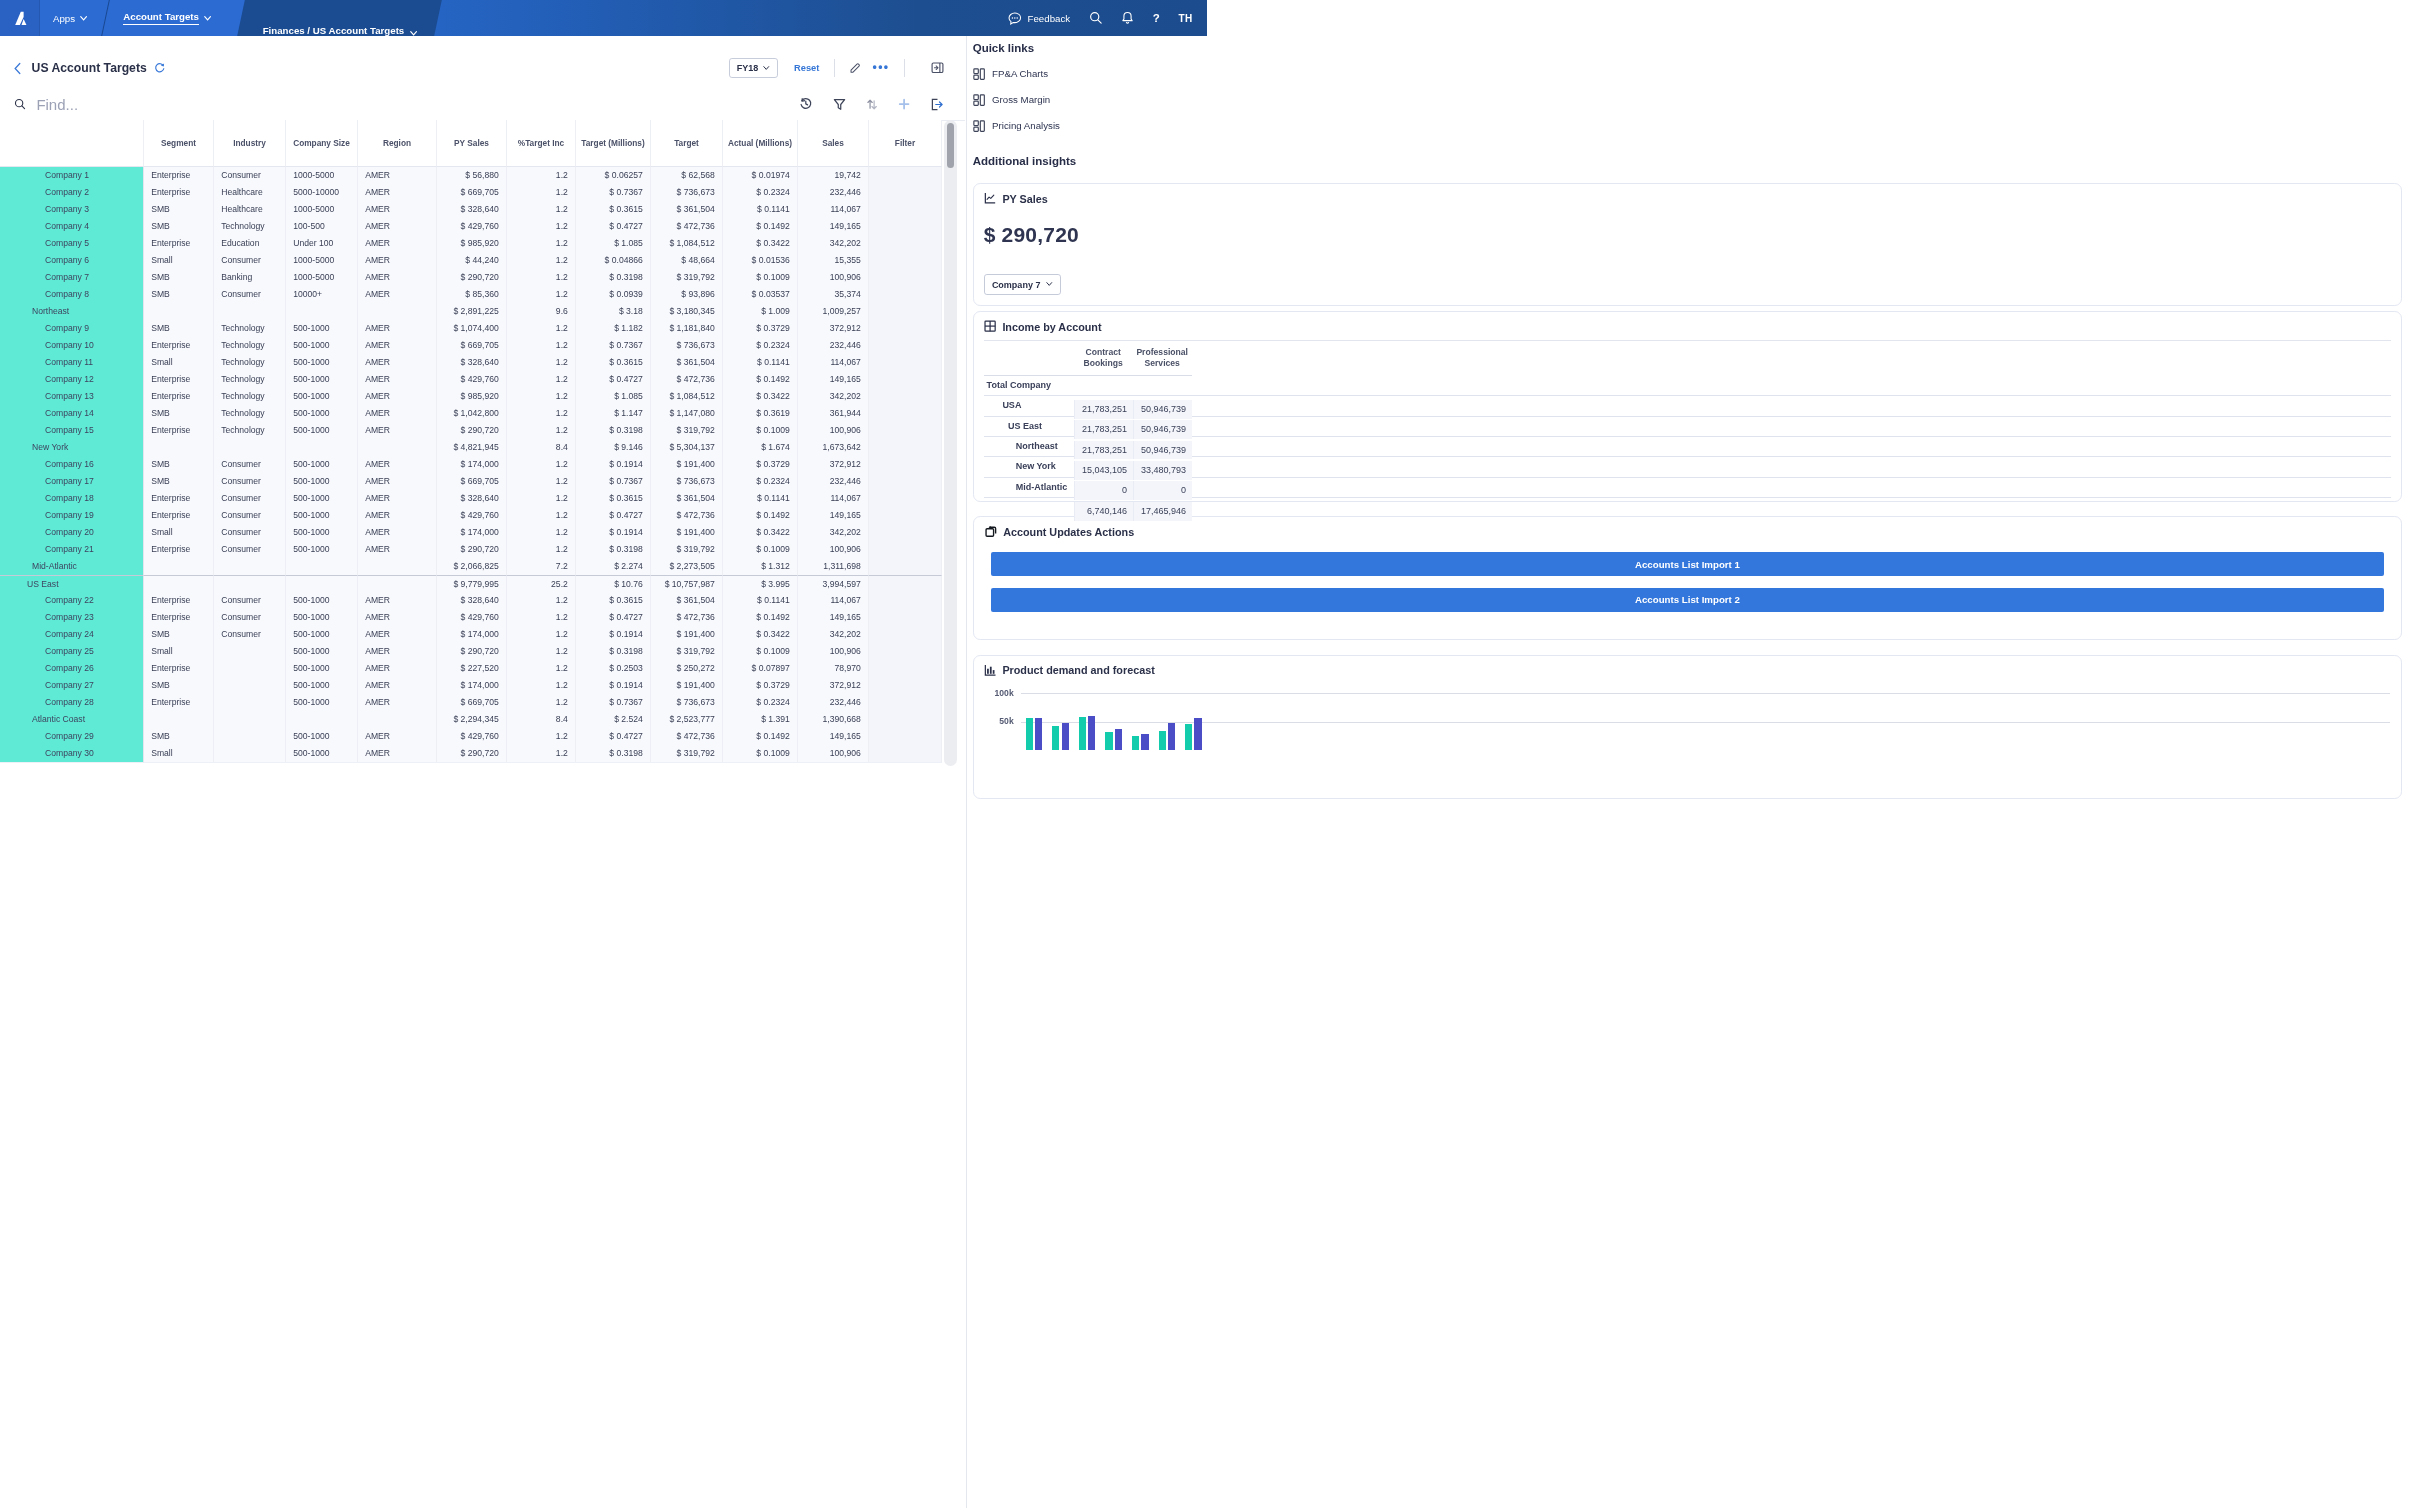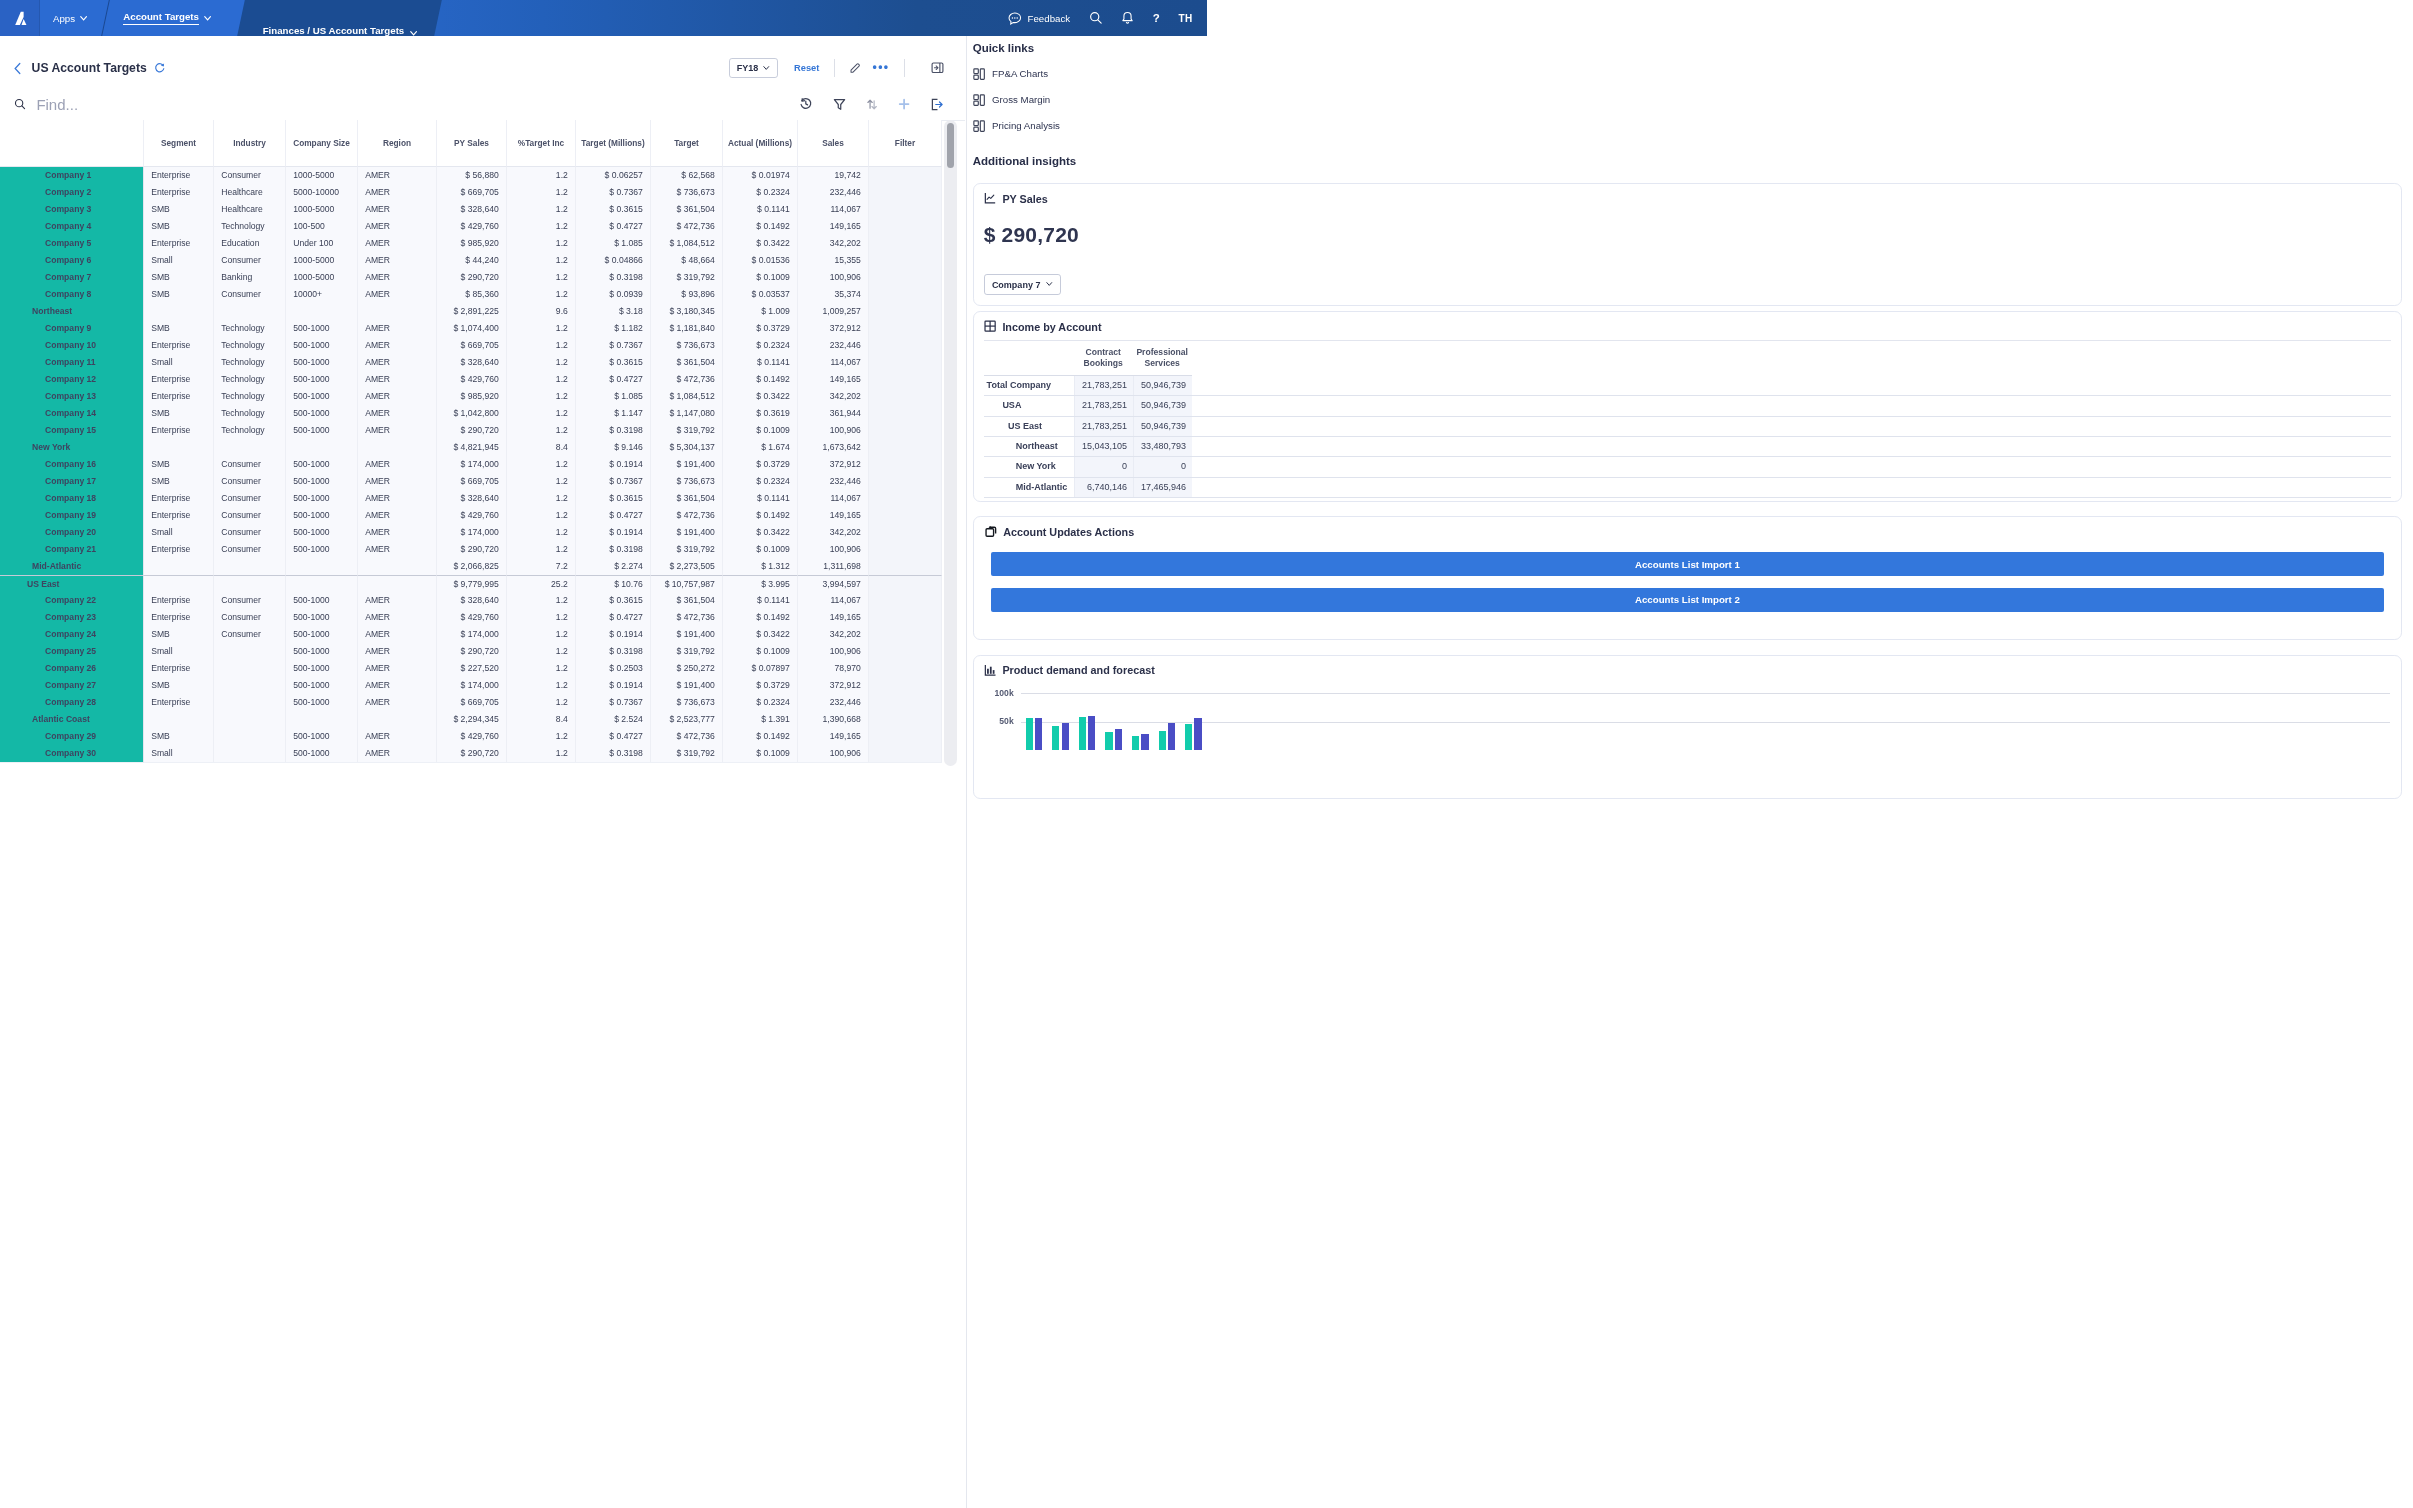--- a/index.html
+++ b/index.html
@@ -43,21 +43,21 @@
   .grid-tools{margin-left:auto;display:flex;align-items:center;gap:20px;margin-right:21.5px;}
   
   .ghead,.trow{display:grid;grid-template-columns:144px 70px 72px 72px 79px 70px 69px 75px 72px 75px 71px 73px;}
   .ghead{position:absolute;top:72px;left:0;width:940px;height:47px;}
   .hc{display:flex;align-items:center;justify-content:center;font-size:8.3px;font-weight:700;color:#4B5168;
     border-right:0.7px solid #EDEFF5;border-bottom:0.7px solid #E4E7EF;background:#fff;text-align:center;}
   .tbody{position:absolute;top:119px;left:0;width:940px;}
   .trow{height:17px;}
   .c{height:16.5px;line-height:16.5px;font-size:8.6px;color:#3A4056;font-weight:500;white-space:nowrap;overflow:hidden;
     border-right:0.7px solid #EDEFF5;border-bottom:0.7px solid #EDF0F6;background:#F8F9FD;}
-  .c.lbl{background:#14b8a6;font-weight:700;color:#3E4460;border-right:0.7px solid #E2E5EE;}
+  .c.lbl{background:#5eead4;font-weight:400;color:#3E4460;border-right:0.7px solid #E2E5EE;}
   .c.t{padding-left:7.2px;}
   .c.n{text-align:right;padding-right:7.2px;}
   .c.f{background:#F3F5FA;}
   .lvl2 .lbl{padding-left:45px;}
   .lvl1 .lbl{padding-left:32px;}
   .lvl0 .lbl{padding-left:27px;}
   .lvl0 .c{border-top:0.7px solid #C6CAD6;border-bottom:0.7px solid #C6CAD6;}
   
   .scroll-zone{position:absolute;left:940px;top:72px;width:25px;bottom:-600px;height:646px;}
   .scroll-track{position:absolute;left:3.6px;top:0;width:13px;height:646px;background:#ECEDF1;border-radius:6.5px;}
@@ -76,21 +76,21 @@
   .selector{margin-top:auto;margin-bottom:1.4px;align-self:flex-start;display:flex;align-items:center;gap:5.7px;
     border:0.7px solid #C6CBDA;border-radius:2.9px;padding:4.3px 7.2px;font-size:9px;font-weight:600;color:#2A3048;cursor:pointer;background:#fff;}
   .income-card{margin-top:5px;height:191px;}
   .itable{margin-top:7.2px;border-top:0.7px solid #E2E5EE;}
   .ihead,.irow{display:grid;grid-template-columns:90px 59px 59px;}
   .ihead .ihc{height:34px;display:flex;align-items:center;justify-content:center;text-align:center;
     font-size:8.6px;font-weight:700;color:#4A5066;border-bottom:0.7px solid #D9DDE8;line-height:1.25;}
   .irow{height:19.4px;border-bottom:0.7px solid #DFE3ED;}
   .ilabel{font-size:9px;font-weight:700;color:#3A4059;line-height:18.7px;white-space:nowrap;overflow:hidden;}
   .ival{font-size:9px;font-weight:500;color:#383E55;text-align:right;padding-right:5.7px;line-height:18.7px;
-    background:#F3F5FB;border-left:0.7px solid #E9ECF4;}
+    background:#F3F5FB;border-left:0.7px solid #E9ECF4;margin-top:24px;}
   .il0{padding-left:2.9px;}.il1{padding-left:18.7px;}.il2{padding-left:24.4px;}.il3{padding-left:32px;}
   .actions-card{margin-top:14.4px;height:124px;}
   .action-btn{display:block;width:calc(100% - 14.4px);margin:0 7.2px;height:24.4px;background:#3377DC;border:none;border-radius:2px;
     color:#fff;font-size:9.7px;font-weight:700;font-family:inherit;cursor:pointer;}
   .btn1{margin-top:13px;}
   .btn2{margin-top:11.5px;}
   .chart-card{margin-top:14.4px;height:144px;}
   .plot{position:relative;margin-top:5.7px;height:108px;}
   .gridline{position:absolute;left:37px;right:1.4px;height:0.7px;background:#DADDE6;}
   .g1{top:10.8px;}.g2{top:40px;}

